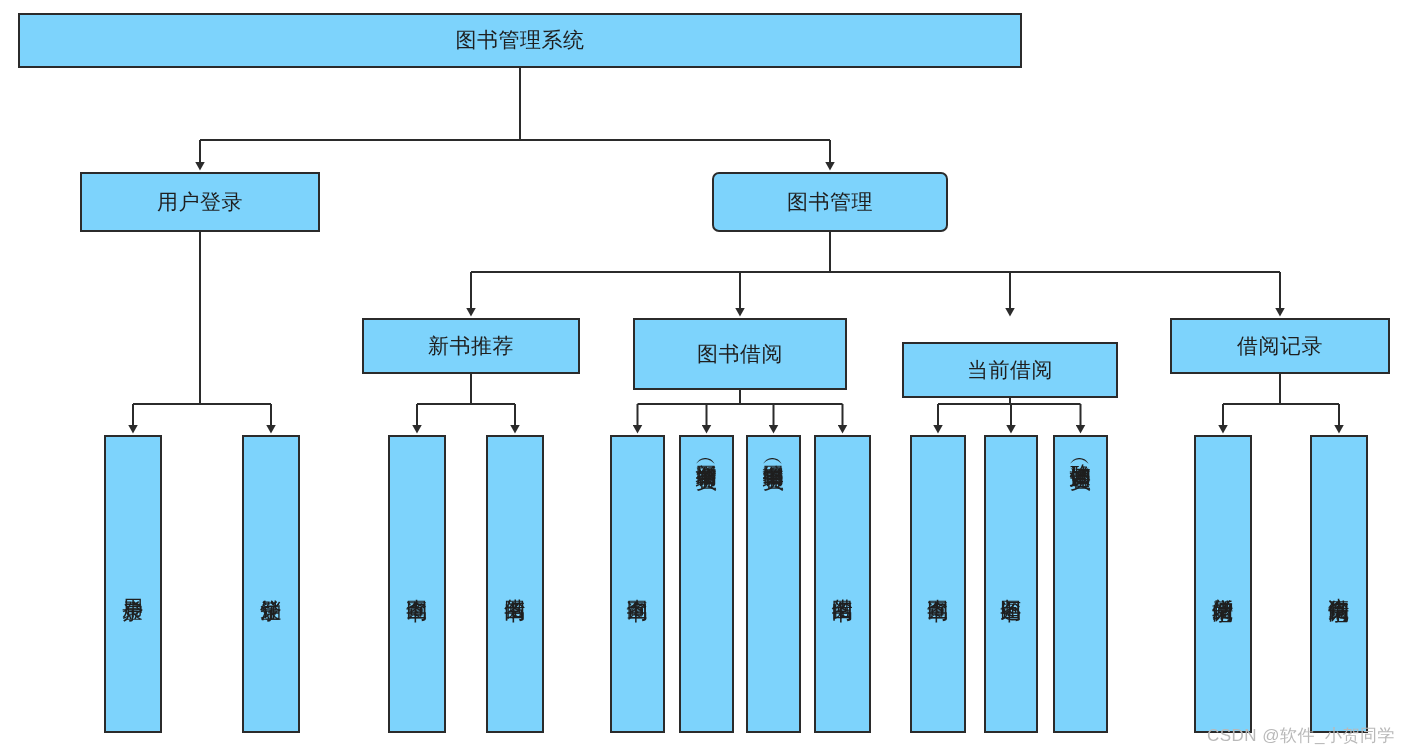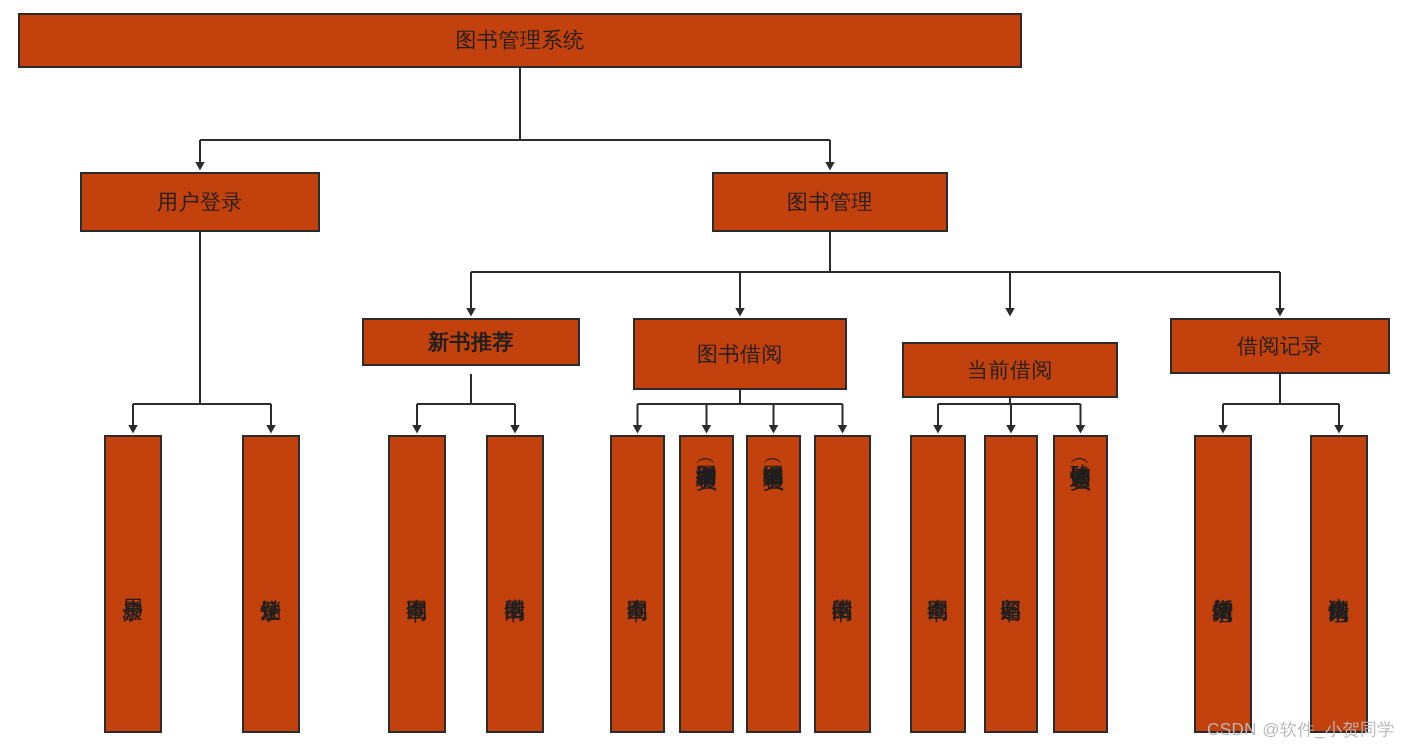--- a/index.html
+++ b/index.html
@@ -19,21 +19,21 @@
     position: absolute;
     left: 0;
     top: 0;
     width: 1405px;
     height: 747px;
     pointer-events: none;
   }
   .node {
     position: absolute;
     box-sizing: border-box;
-    background: #c2410c;
+    background: #7dd3fc;
     border: 2px solid #2b2b2b;
     display: flex;
     align-items: center;
     justify-content: center;
     color: #1a1a1a;
   }
   .node .lbl {
     font-size: 21px;
     line-height: 1.18;
     letter-spacing: 0.5px;
@@ -53,21 +53,21 @@
     letter-spacing: 1px;
     max-height: 100%;
   }
   .node.vertical.midalign {
     align-items: center;
     padding-top: 0;
   }
   .watermark {
     position: absolute;
     right: 10px;
-    bottom: 6px;
+    bottom: 0;
     font-size: 17px;
     color: #b9b9b9;
     letter-spacing: 0.5px;
     white-space: nowrap;
     font-family: "Liberation Sans", "DejaVu Sans", sans-serif;
     text-align: center;
   }
 </style>
 </head>
 <body>
@@ -117,24 +117,24 @@
       </g>
   </svg>
 
   <div id="node-layer">
       <div class="node" style="left: 18px; top: 13px; width: 1004px; height: 55px;">
         <span class="lbl">图书管理系统</span>
       </div>
       <div class="node" style="left: 80px; top: 172px; width: 240px; height: 60px;">
         <span class="lbl">用户登录</span>
       </div>
-      <div class="node" style="left: 712px; top: 172px; width: 236px; height: 60px;">
+      <div class="node" style="left: 712px; top: 172px; width: 236px; height: 60px; border-radius: 7px;">
         <span class="lbl">图书管理</span>
       </div>
-      <div class="node" style="left: 362px; top: 318px; width: 218px; height: 48px; font-weight: bold;">
+      <div class="node" style="left: 362px; top: 318px; width: 218px; height: 56px;">
         <span class="lbl">新书推荐</span>
       </div>
       <div class="node" style="left: 633px; top: 318px; width: 214px; height: 72px;">
         <span class="lbl">图书借阅</span>
       </div>
       <div class="node" style="left: 902px; top: 318px; width: 216px; height: 56px; margin-top: 24px;">
         <span class="lbl">当前借阅</span>
       </div>
       <div class="node" style="left: 1170px; top: 318px; width: 220px; height: 56px;">
         <span class="lbl">借阅记录</span>

